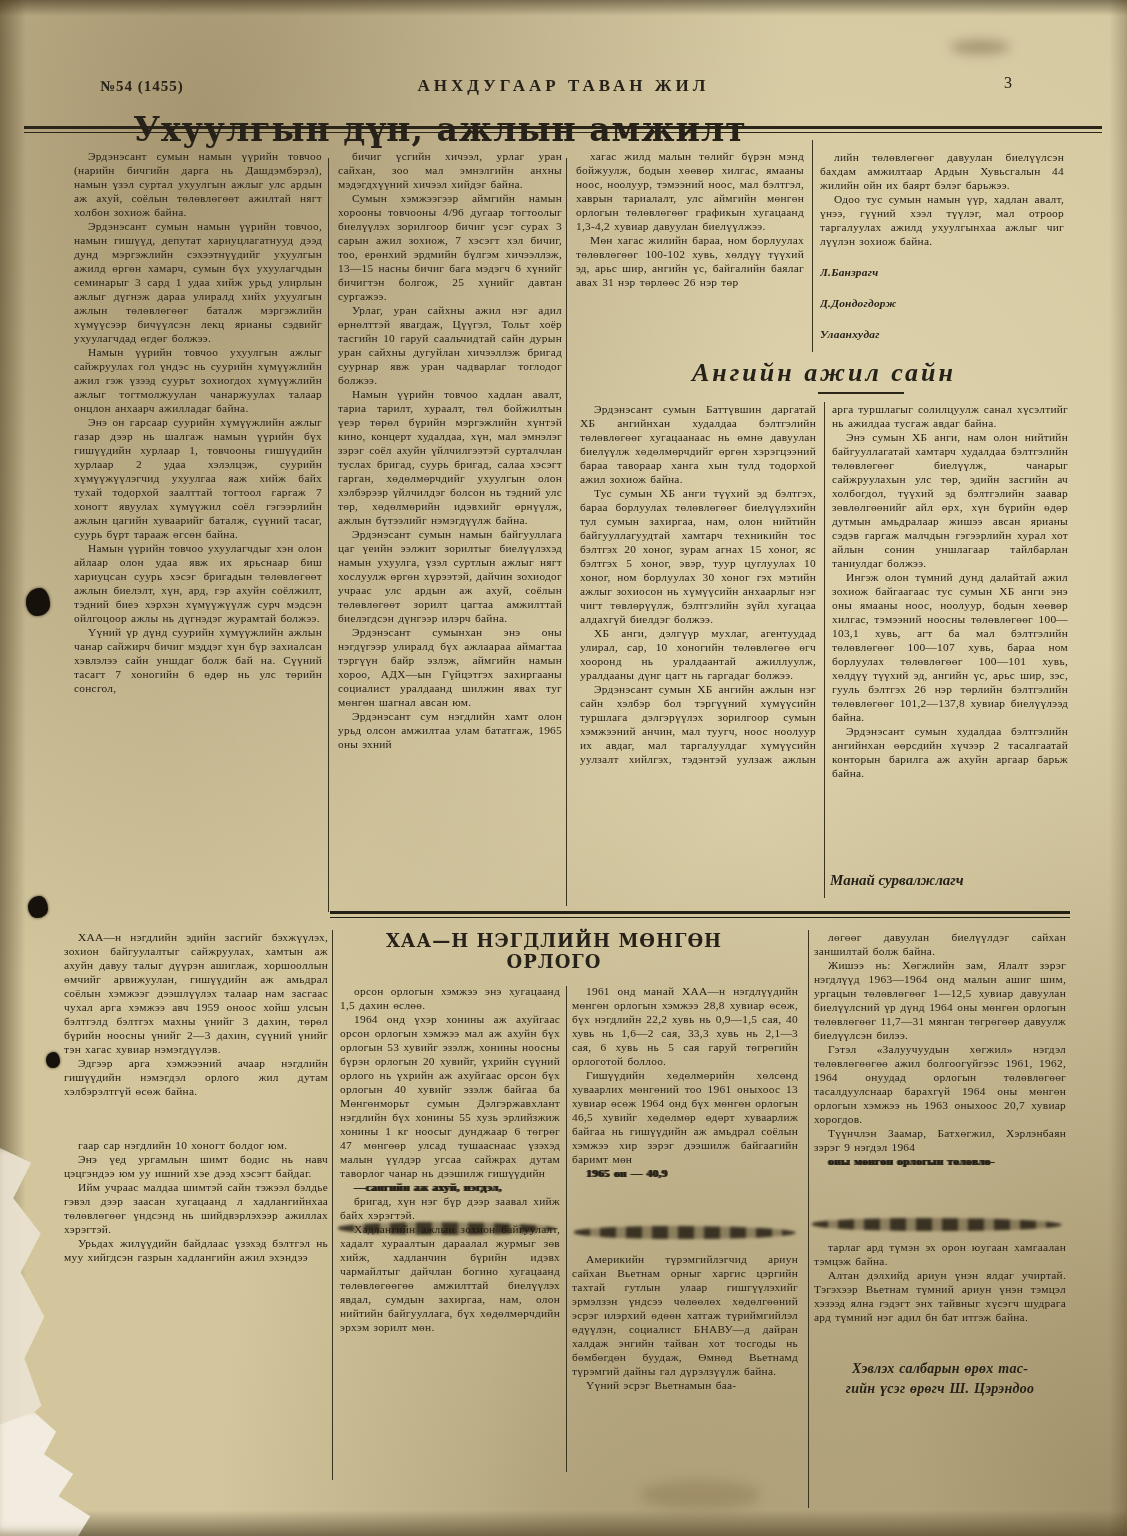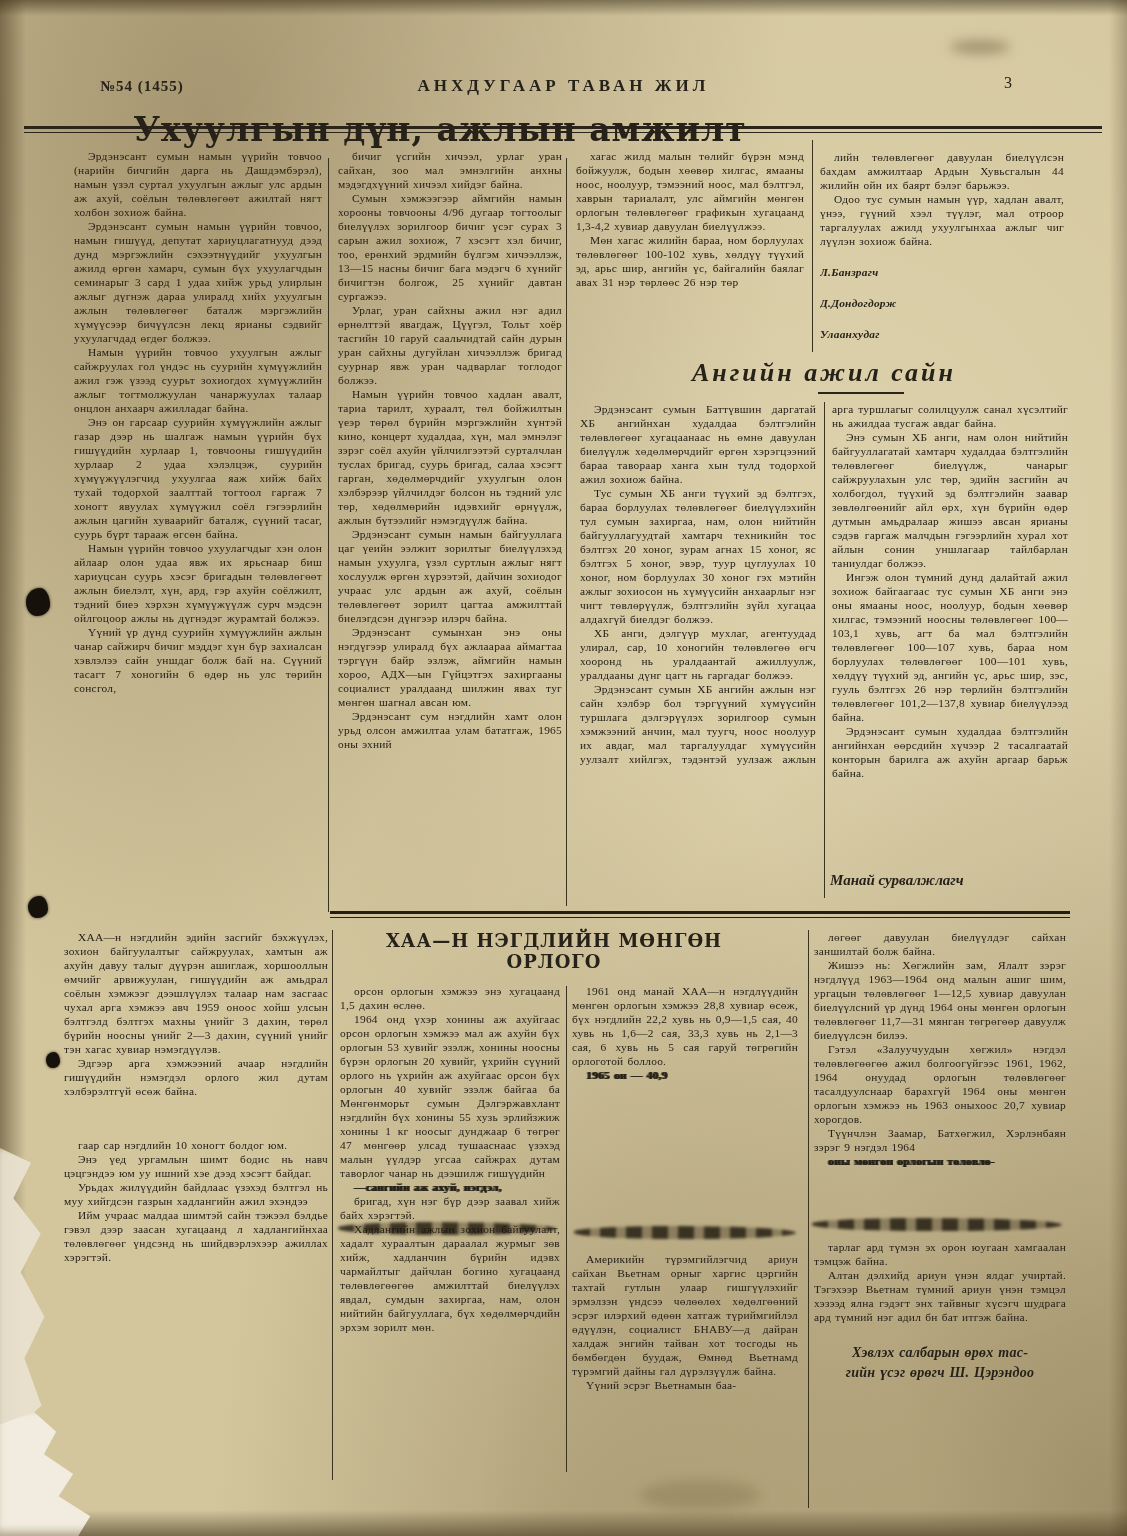--- a/index.html
+++ b/index.html
@@ -108,39 +108,40 @@
     </div>
   <div class="abs byline" style="left:830px;top:872px;width:230px;text-align:left;font-size:15px;">Манай сурвалжлагч</div>
 
   <div class="abs heavyrule"></div>
 
   <div class="abs bodytext art3" style="left:64px;top:930px;width:264px;height:512px;">
       <p>ХАА—н нэгдлийн эдийн засгийг бэхжүүлэх, зохион байгуулалтыг сайжруулах, хамтын аж ахуйн давуу талыг дүүрэн ашиглаж, хоршооллын өмчийг арвижуулан, гишүүдийн аж амьдрал соёлын хэмжээг дээшлүүлэх талаар нам засгаас чухал арга хэмжээ авч 1959 оноос хойш улсын бэлтгэлд бэлтгэх махны үнийг 3 дахин, төрөл бүрийн ноосны үнийг 2—3 дахин, сүүний үнийг тэн хагас хувиар нэмэгдүүлэв.</p>
       <p>Эдгээр арга хэмжээний ачаар нэгдлийн гишүүдийн нэмэгдэл орлого жил дутам хэлбэрэлтгүй өсөж байна.</p>
       <p style="margin-top: 40px;">гаар сар нэгдлийн 10 хоногт болдог юм.</p>
       <p>Энэ үед ургамлын шимт бодис нь навч цэцгэндээ юм уу ишний хэе дээд хэсэгт байдаг.</p>
+      <p>Ийм учраас малдаа шимтэй сайн тэжээл бэлдье гэвэл дээр заасан хугацаанд л хадлангийнхаа төлөвлөгөөг үндсэнд нь шийдвэрлэхээр ажиллах хэрэгтэй.</p>
       <p>Урьдах жилүүдийн байдлаас үзэхэд бэлтгэл нь муу хийгдсэн газрын хадлангийн ажил эхэндээ</p>
-      <p>Ийм учраас малдаа шимтэй сайн тэжээл бэлдье гэвэл дээр заасан хугацаанд л хадлангийнхаа төлөвлөгөөг үндсэнд нь шийдвэрлэхээр ажиллах хэрэгтэй.</p>
     </div>
 
   <div class="abs headline4">ХАА—Н НЭГДЛИЙН МӨНГӨН ОРЛОГО</div>
   <div class="abs bodytext" style="left:340px;top:984px;width:220px;height:500px;">
     <div>
         <p>орсон орлогын хэмжээ энэ хугацаанд 1,5 дахин өслөө.</p>
         <p>1964 онд үхэр хонины аж ахуйгаас орсон орлогын хэмжээ мал аж ахуйн бүх орлогын 53 хувийг эзэлж, хонины ноосны бүрэн орлогын 20 хувийг, үхрийн сүүний орлого нь үхрийн аж ахуйгаас орсон бүх орлогын 40 хувийг эзэлж байгаа ба Мөнгөнморьт сумын Дэлгэржавхлант нэгдлийн бүх хонины 55 хузь эрлийзжиж хонины 1 кг ноосыг дунджаар 6 төгрөг 47 мөнгөөр улсад тушааснаас үзэхэд малын үүлдэр угсаа сайжрах дутам таворлог чанар нь дээшилж гишүүдийн</p>
       </div>
     <p class="overprint">—сангийн аж ахуй, нэгдэл,</p>
     <div>
         <p>бригад, хүн нэг бүр дээр заавал хийж байх хэрэгтэй.</p>
         <p>Хадлангийн ажлын зохион байгуулалт, хадалт хураалтын дараалал журмыг зөв хийж, хадланчин бүрийн идэвх чармайлтыг дайчлан богино хугацаанд төлөвлөгөөгөө амжилттай биелүүлэх явдал, сумдын захиргаа, нам, олон нийтийн байгууллага, бүх хөдөлмөрчдийн эрхэм зорилт мөн.</p>
       </div>
   </div>
   <div class="abs bodytext" style="left:572px;top:984px;width:226px;height:250px;">
     <div>
         <p>1961 онд манай ХАА—н нэгдлүүдийн мөнгөн орлогын хэмжээ 28,8 хувиар өсөж, бүх нэгдлийн 22,2 хувь нь 0,9—1,5 сая, 40 хувь нь 1,6—2 сая, 33,3 хувь нь 2,1—3 сая, 6 хувь нь 5 сая гаруй төгрөгийн орлоготой боллоо.</p>
+        <p>Гишүүдийн хөдөлмөрийн хөлсөнд хуваарлих мөнгөний тоо 1961 оныхоос 13 хувиар өсөж 1964 онд бүх мөнгөн орлогын 46,5 хувийг хөдөлмөр өдөрт хуваарлиж байгаа нь гишүүдийн аж амьдрал соёлын хэмжээ хир зэрэг дээшилж байгаагийн баримт мөн</p>
       </div>
     <p class="overprint">1965 он — 40,9</p>
   </div>
   <div class="abs bodytext" style="left:814px;top:930px;width:252px;height:290px;">
     <div>
         <p>лөгөөг давуулан биелүүлдэг сайхан заншилтай болж байна.</p>
         <p>Жишээ нь: Хөгжлийн зам, Ялалт зэрэг нэгдлүүд 1963—1964 онд малын ашиг шим, ургацын төлөвлөгөөг 1—12,5 хувиар давуулан биелүүлсний үр дүнд 1964 оны мөнгөн орлогын төлөвлөгөөг 11,7—31 мянган төгрөгөөр давуулж биелүүлсэн билээ.</p>
         <p>Гэтэл «Залуучуудын хөгжил» нэгдэл төлөвлөгөөгөө ажил болгоогүйгээс 1961, 1962, 1964 онуудад орлогын төлөвлөгөөг тасалдуулснаар барахгүй 1964 оны мөнгөн орлогын хэмжээ нь 1963 оныхоос 20,7 хувиар хорогдов.</p>
         <p>Түүнчлэн Заамар, Батхөгжил, Хэрлэнбаян зэрэг 9 нэгдэл 1964</p>
       </div>
@@ -149,21 +150,21 @@
 
   <div class="abs bodytext" style="left:572px;top:1252px;width:226px;height:214px;">
       <p>Америкийн түрэмгийлэгчид ариун сайхан Вьетнам орныг харгис цэргийн тахтай гутлын улаар гишгүүлэхийг эрмэлзэн үндсээ чөлөөлөх хөдөлгөөний эсрэг илэрхий өдөөн хатгаж түриймгийлэл өдүүлэн, социалист БНАВУ—д дайран халдаж энгийн тайван хот тосгоды нь бөмбөгдөн буудаж, Өмнөд Вьетнамд түрэмгий дайны гал дүрэлзүүлж байна.</p>
       <p>Үүний эсрэг Вьетнамын баа-</p>
     </div>
   <div class="abs bodytext" style="left:814px;top:1240px;width:252px;height:280px;">
     <div>
         <p>тарлаг ард түмэн эх орон юугаан хамгаалан тэмцэж байна.</p>
         <p>Алтан дэлхийд ариун үнэн ялдаг учиртай. Тэгэхээр Вьетнам түмний ариун үнэн тэмцэл хэзээд ялна гэдэгт энх тайвныг хүсэгч шудрага ард түмний нэг адил бн бат итгэж байна.</p>
       </div>
-    <p class="byline" style="text-indent:0;margin-top:22px;font-size:14px;text-align:center;">Хэвлэх салбарын өрөх тас-</p>
+    <p class="byline" style="text-indent:0;margin-top:38px;font-size:14px;text-align:center;">Хэвлэх салбарын өрөх тас-</p>
     <p class="byline" style="text-indent:0;margin-top:6px;font-size:14px;text-align:center;">гийн үсэг өрөгч Ш. Цэрэндоо</p>
   </div>
 
   <div class="abs vrule" style="left:332px;top:930px;height:550px;"></div>
   <div class="abs vrule" style="left:566px;top:986px;height:486px;"></div>
   <div class="abs vrule" style="left:808px;top:930px;height:578px;"></div>
 
   <div class="smear" style="left:338px;top:1222px;width:218px;"></div>
   <div class="smear" style="left:574px;top:1226px;width:222px;"></div>
   <div class="smear" style="left:812px;top:1218px;width:250px;"></div>

